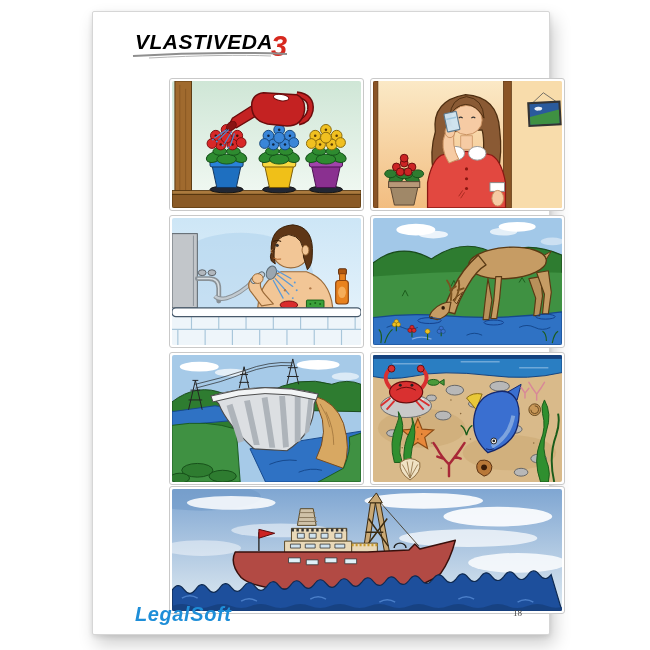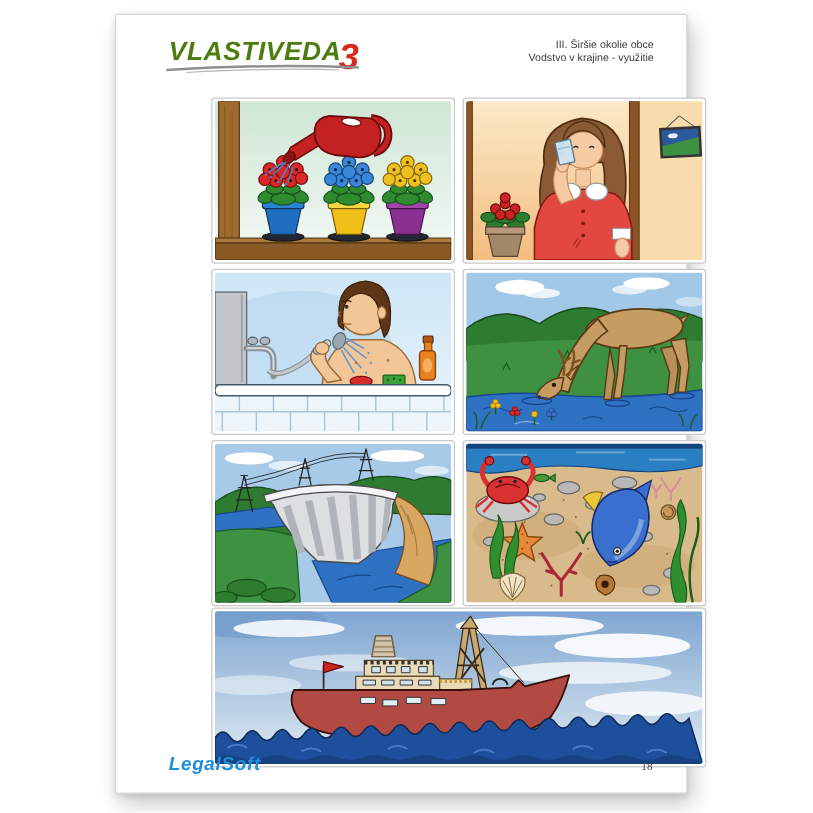--- a/index.html
+++ b/index.html
@@ -7,21 +7,21 @@
     width:650px;height:650px;position:relative;background:#ffffff;
     font-family:"Liberation Sans",sans-serif;overflow:hidden;
   }
   .sheet{
     position:absolute;left:92px;top:11px;width:456px;height:622px;
     background:#ffffff;border:1px solid #d6d6d6;border-radius:2px;
     box-shadow:4px 9px 18px rgba(0,0,0,.20), 0 2px 5px rgba(0,0,0,.10);
   }
   .logo{position:absolute;left:42px;top:11px;white-space:nowrap;}
   .logo-title{
-    font-size:21px;font-weight:bold;font-style:italic;color:#4d7c0f;
+    font-size:21px;font-weight:bold;font-style:italic;color:#000000;
     letter-spacing:.5px;
   }
   .logo-number{
     font-size:29px;font-weight:bold;font-style:italic;color:#d7281e;
     position:relative;top:7px;left:-2px;
   }
   .logo-swoosh{position:absolute;left:-4px;top:27px;}
   .header-topic{
     position:absolute;top:18px;right:26px;text-align:right;
     font-size:8.5px;line-height:11px;color:#3c3c3c;
@@ -33,40 +33,36 @@
   .fig svg{display:block;width:100%;height:100%;border-radius:2px;}
   #f1{left:36px;top:50px;width:195px;height:133px;}
   #f2{left:237px;top:50px;width:195px;height:133px;}
   #f3{left:36px;top:187px;width:195px;height:133px;}
   #f4{left:237px;top:187px;width:195px;height:133px;}
   #f5{left:36px;top:324px;width:195px;height:133px;}
   #f6{left:237px;top:324px;width:195px;height:133px;}
   #f7{left:36px;top:458px;width:396px;height:128px;}
   .publisher{
     position:absolute;left:42px;top:591px;
-    font-size:15px;font-weight:bold;font-style:italic;color:#1e8ed8;
+    font-size:20px;font-weight:bold;font-style:italic;color:#1e8ed8;
     letter-spacing:.6px;
   }
   .pagenum{position:absolute;right:27px;top:596px;font-size:9px;color:#444;font-family:Liberation Serif, serif;}
 </style>
 </head>
 <body>
 
 <div class="sheet">
 
   <div class="logo">
     <span class="logo-title">VLASTIVEDA</span><span class="logo-number">3</span>
     <svg class="logo-swoosh" width="160" height="10">
       <path d="M2,6 Q80,1 156,4" stroke="#8f8f8f" stroke-width="2" fill="none"></path>
       <path d="M18,8 Q95,4 140,6" stroke="#b5b5b5" stroke-width="1" fill="none"></path>
     </svg>
-  </div>
-  <div class="header-topic">
-    <div>III. Širšie okolie obce</div>
-    <div>Vodstvo v krajine - využitie</div>
   </div>
 
   <figure class="fig" id="f1" aria-label="Red watering can watering three potted flowers on a windowsill">
     <svg viewBox="0 0 194 130" preserveAspectRatio="none">
       <defs>
         <linearGradient id="bg1" x1="0" y1="0" x2="0" y2="1">
           <stop offset="0" stop-color="#cfe6d6"></stop>
             <stop offset="1" stop-color="#f4faf5"></stop>
         </linearGradient>
       </defs>

